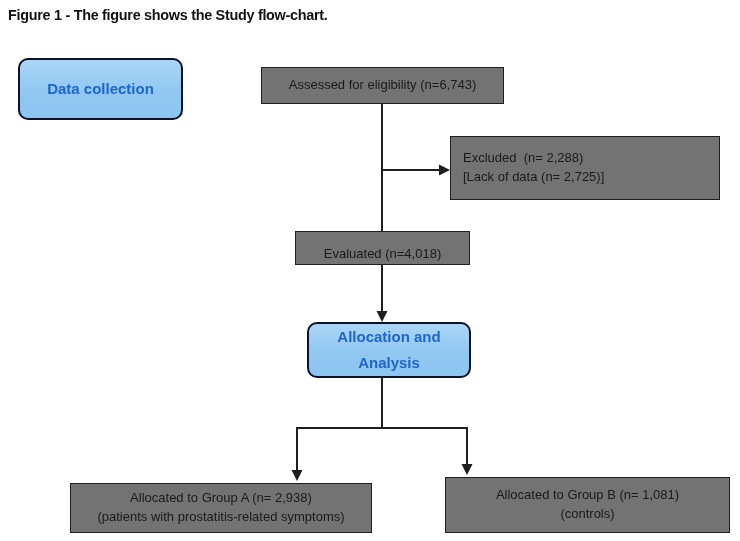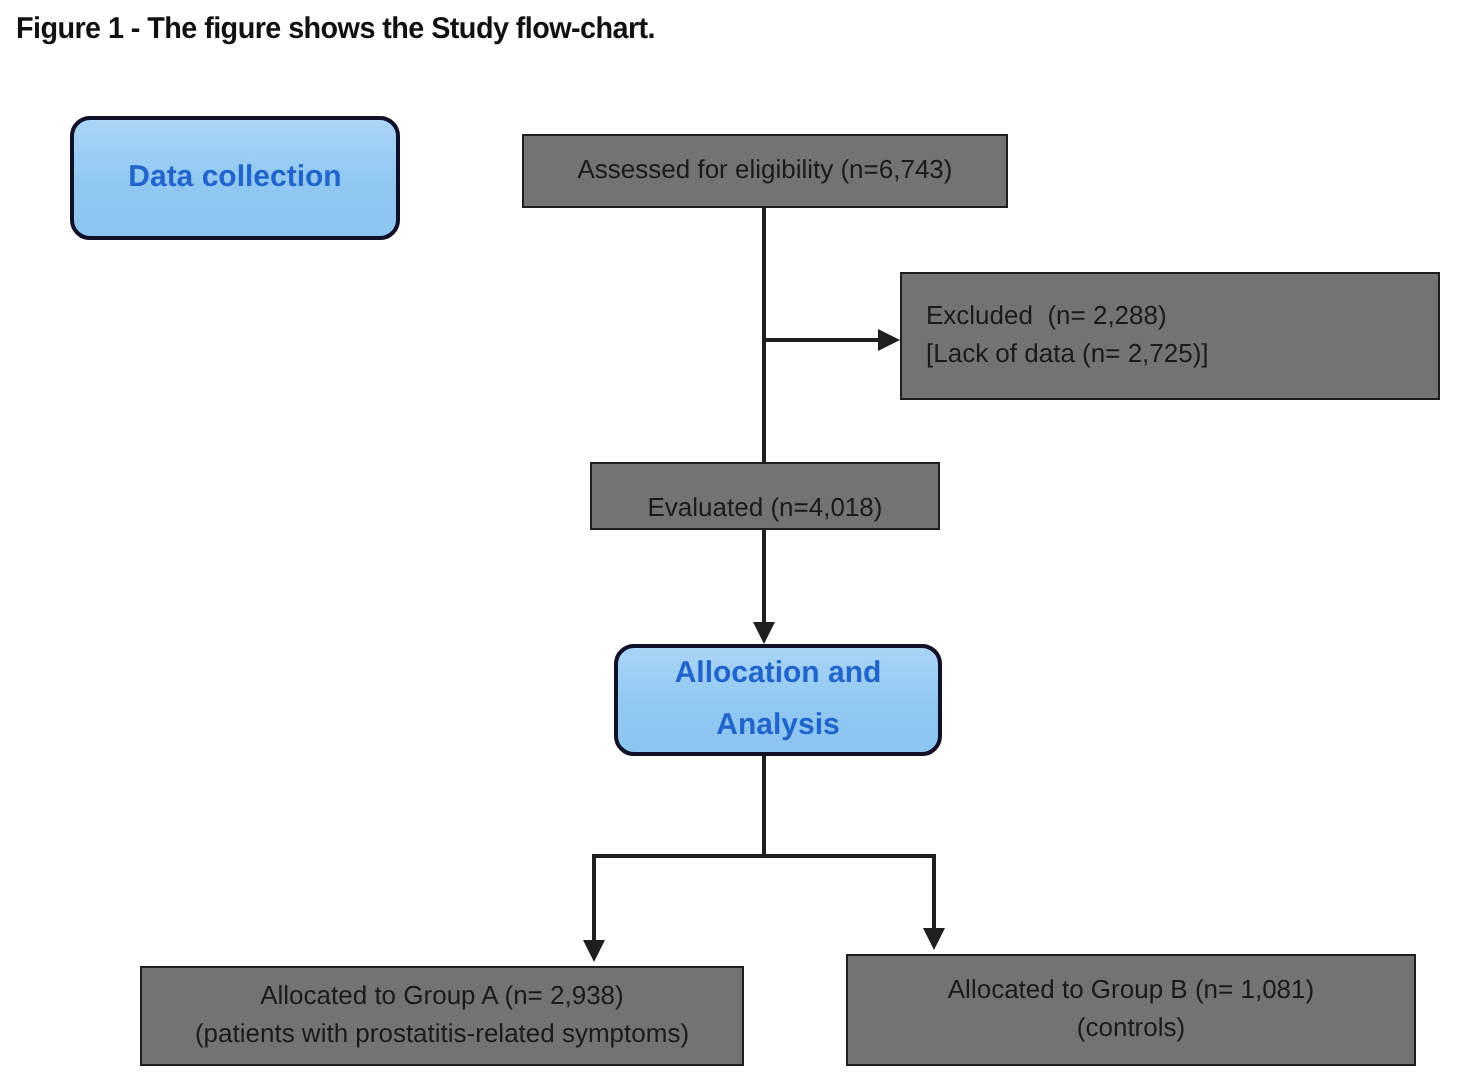--- a/index.html
+++ b/index.html
@@ -47,27 +47,27 @@
     font-size: 15px;
     line-height: 1.75;
   }
   .node.left-align {
     align-items: flex-start;
     text-align: left;
     padding-left: 12px;
     padding-right: 6px;
   }
   .node .ln { white-space: pre-wrap; }
-  #data-collection { left: 18px;  top: 58px;  width: 165px; height: 62px; margin-left: 17px; }
+  #data-collection { left: 18px;  top: 58px;  width: 165px; height: 62px; }
   #assessed        { left: 261px; top: 67px;  width: 243px; height: 37px; }
   #excluded        { left: 450px; top: 136px; width: 270px; height: 64px; justify-content: center; }
   #evaluated       { left: 295px; top: 231px; width: 175px; height: 34px; justify-content: flex-end; }
   #allocation      { left: 307px; top: 322px; width: 164px; height: 56px; }
   #group-a         { left: 28px;  top: 483px; width: 302px; height: 50px; margin-left: 42px; }
-  #group-b         { left: 423px; top: 477px; width: 285px; height: 56px; }
+  #group-b         { left: 445px; top: 477px; width: 285px; height: 56px; }
   svg.connectors {
     position: absolute;
     left: 0; top: 0;
     width: 740px; height: 541px;
     pointer-events: none;
   }
   svg.connectors line { stroke: #1f1f1f; stroke-width: 2; }
   svg.connectors polygon { fill: #1f1f1f; }
 </style>
 </head>

